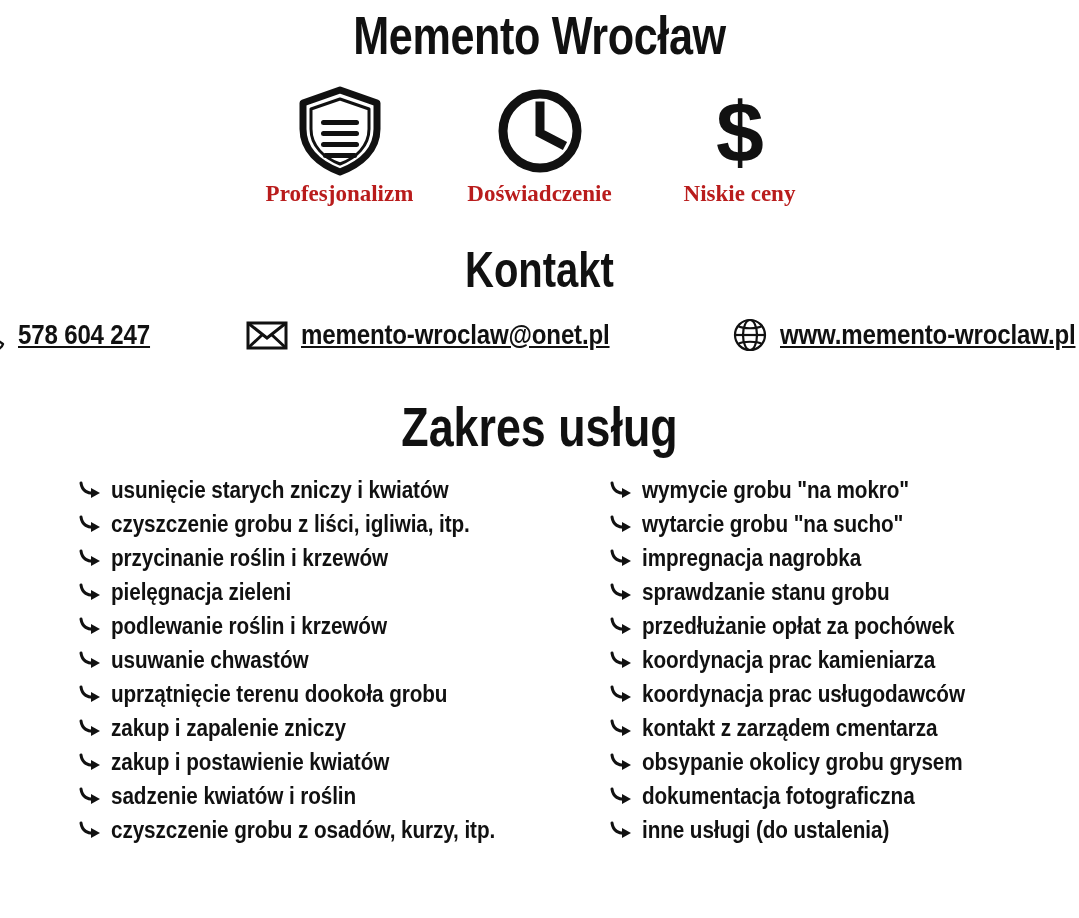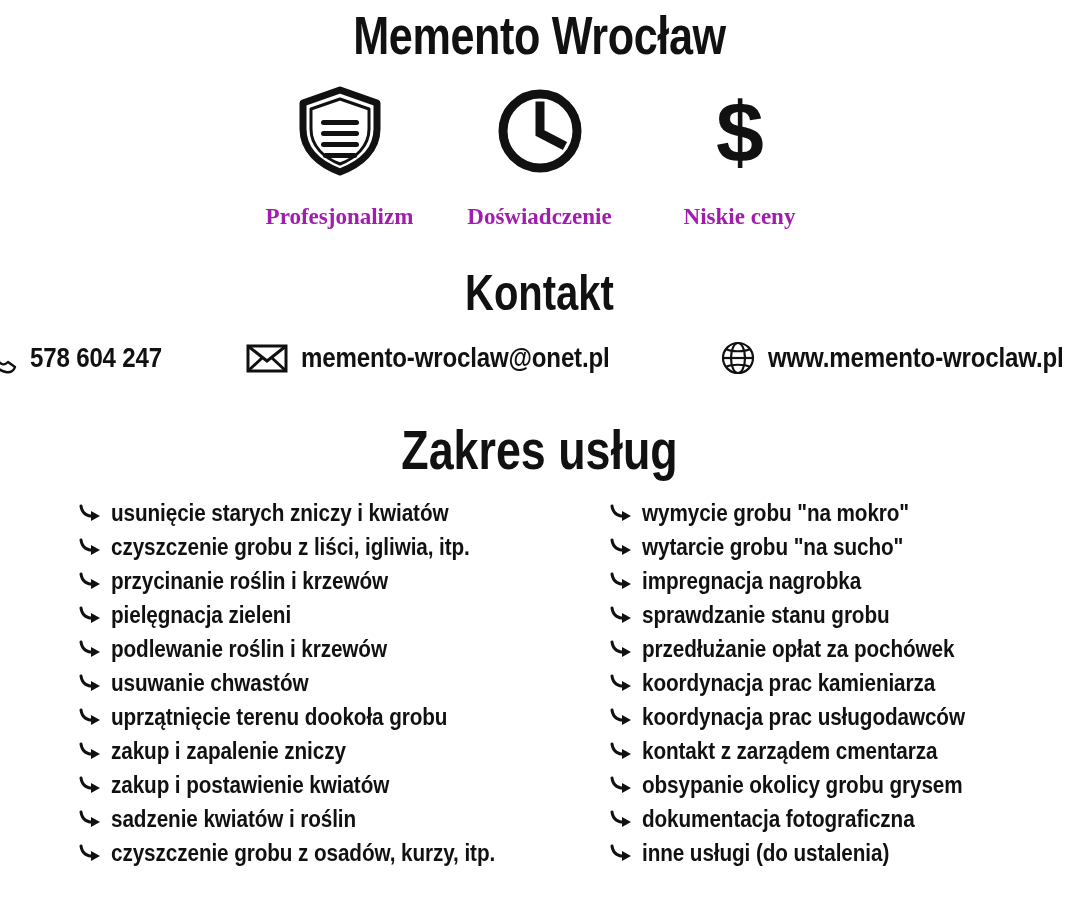--- a/index.html
+++ b/index.html
@@ -45,25 +45,25 @@
     flex-direction: column;
     align-items: center;
   }
   .feature-icon {
     height: 92px;
     display: flex;
     align-items: center;
     justify-content: center;
   }
   .feature-label {
-    margin-top: 28px;
+    margin-top: 5px;
     font-family: "Liberation Serif", serif;
     font-weight: bold;
     font-size: 23px;
-    color: #a21caf;
+    color: #b91c1c;
     white-space: nowrap;
     text-align: center;
   }
 
   
   .section-heading {
     text-align: center;
     font-family: "Liberation Sans", sans-serif;
     font-weight: bold;
     line-height: 1;
@@ -79,21 +79,22 @@
     font-size: 56px;
     margin-top: 46px;
   }
 
   
   .contact-row {
     display: flex;
     align-items: center;
     justify-content: center;
     margin-top: 22px;
-    gap: 0px;
+    gap: 12px;
+    text-decoration: underline;
   }
   .contact-item {
     display: flex;
     align-items: center;
     gap: 12px;
   }
   .contact-item.phone { margin-left: 18px; }
   .contact-item.email { margin-left: 62px; }
   .contact-item.web   { margin-left: 60px; }
   .contact-text {

